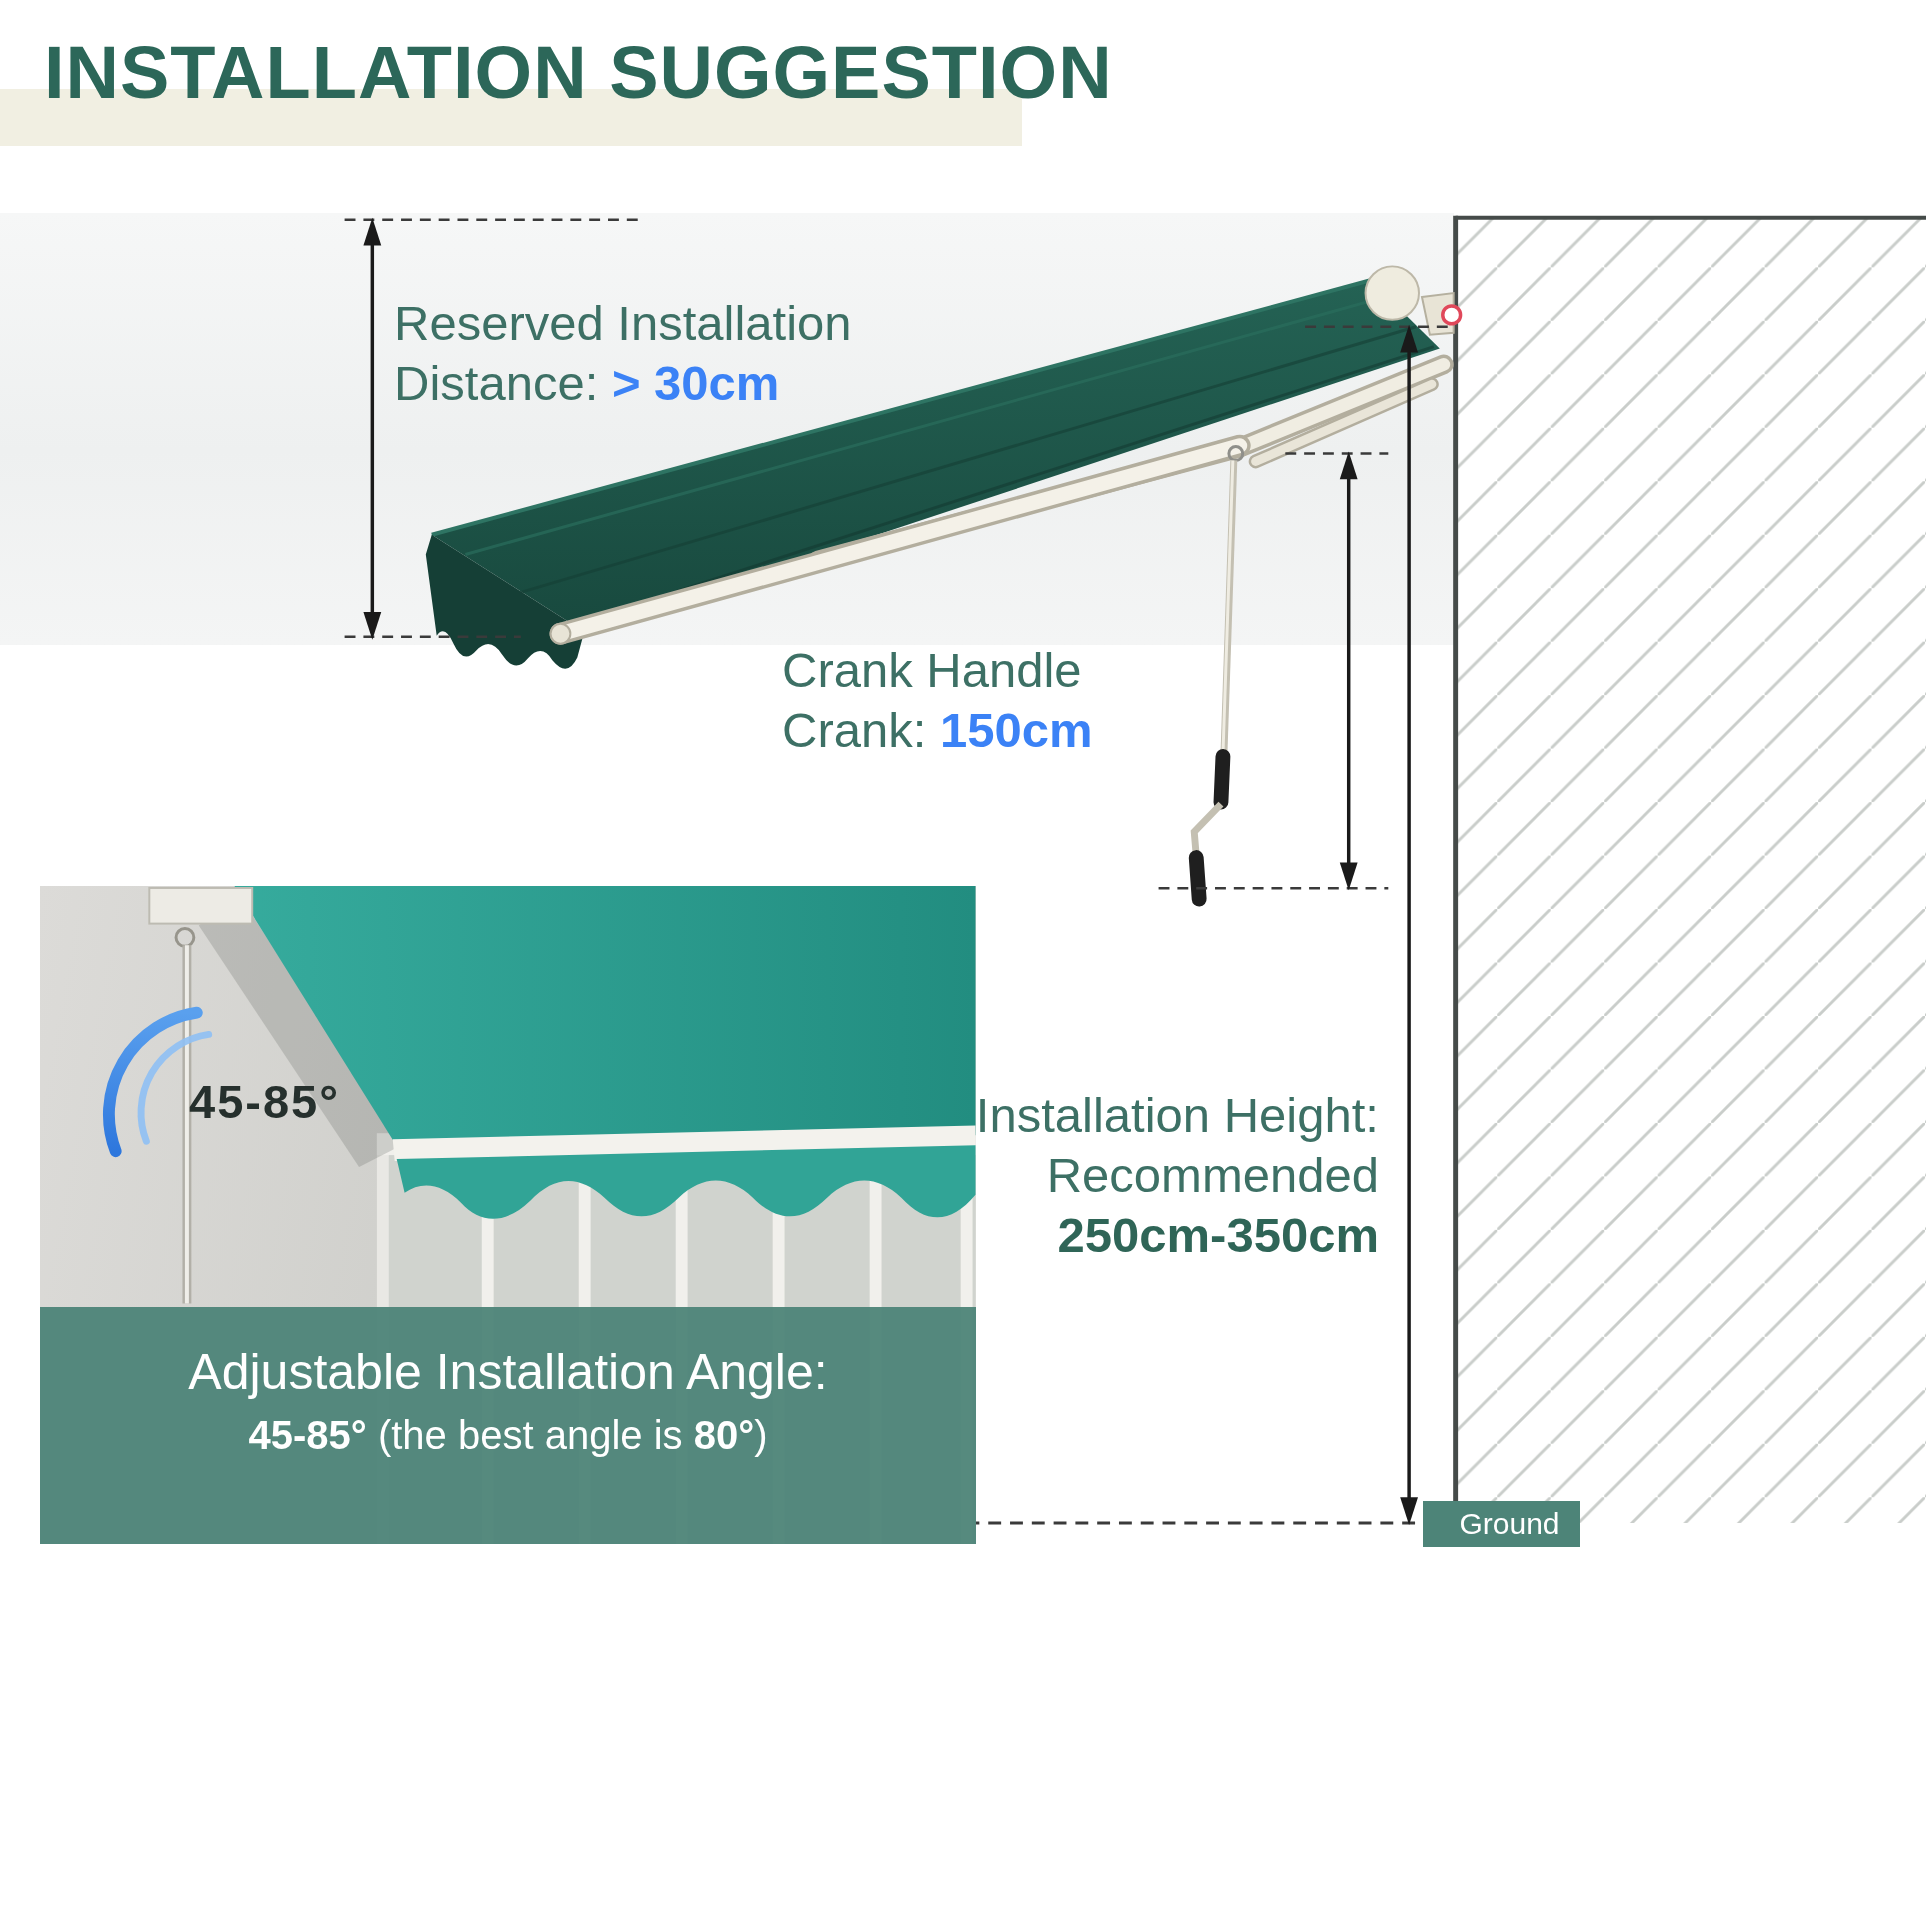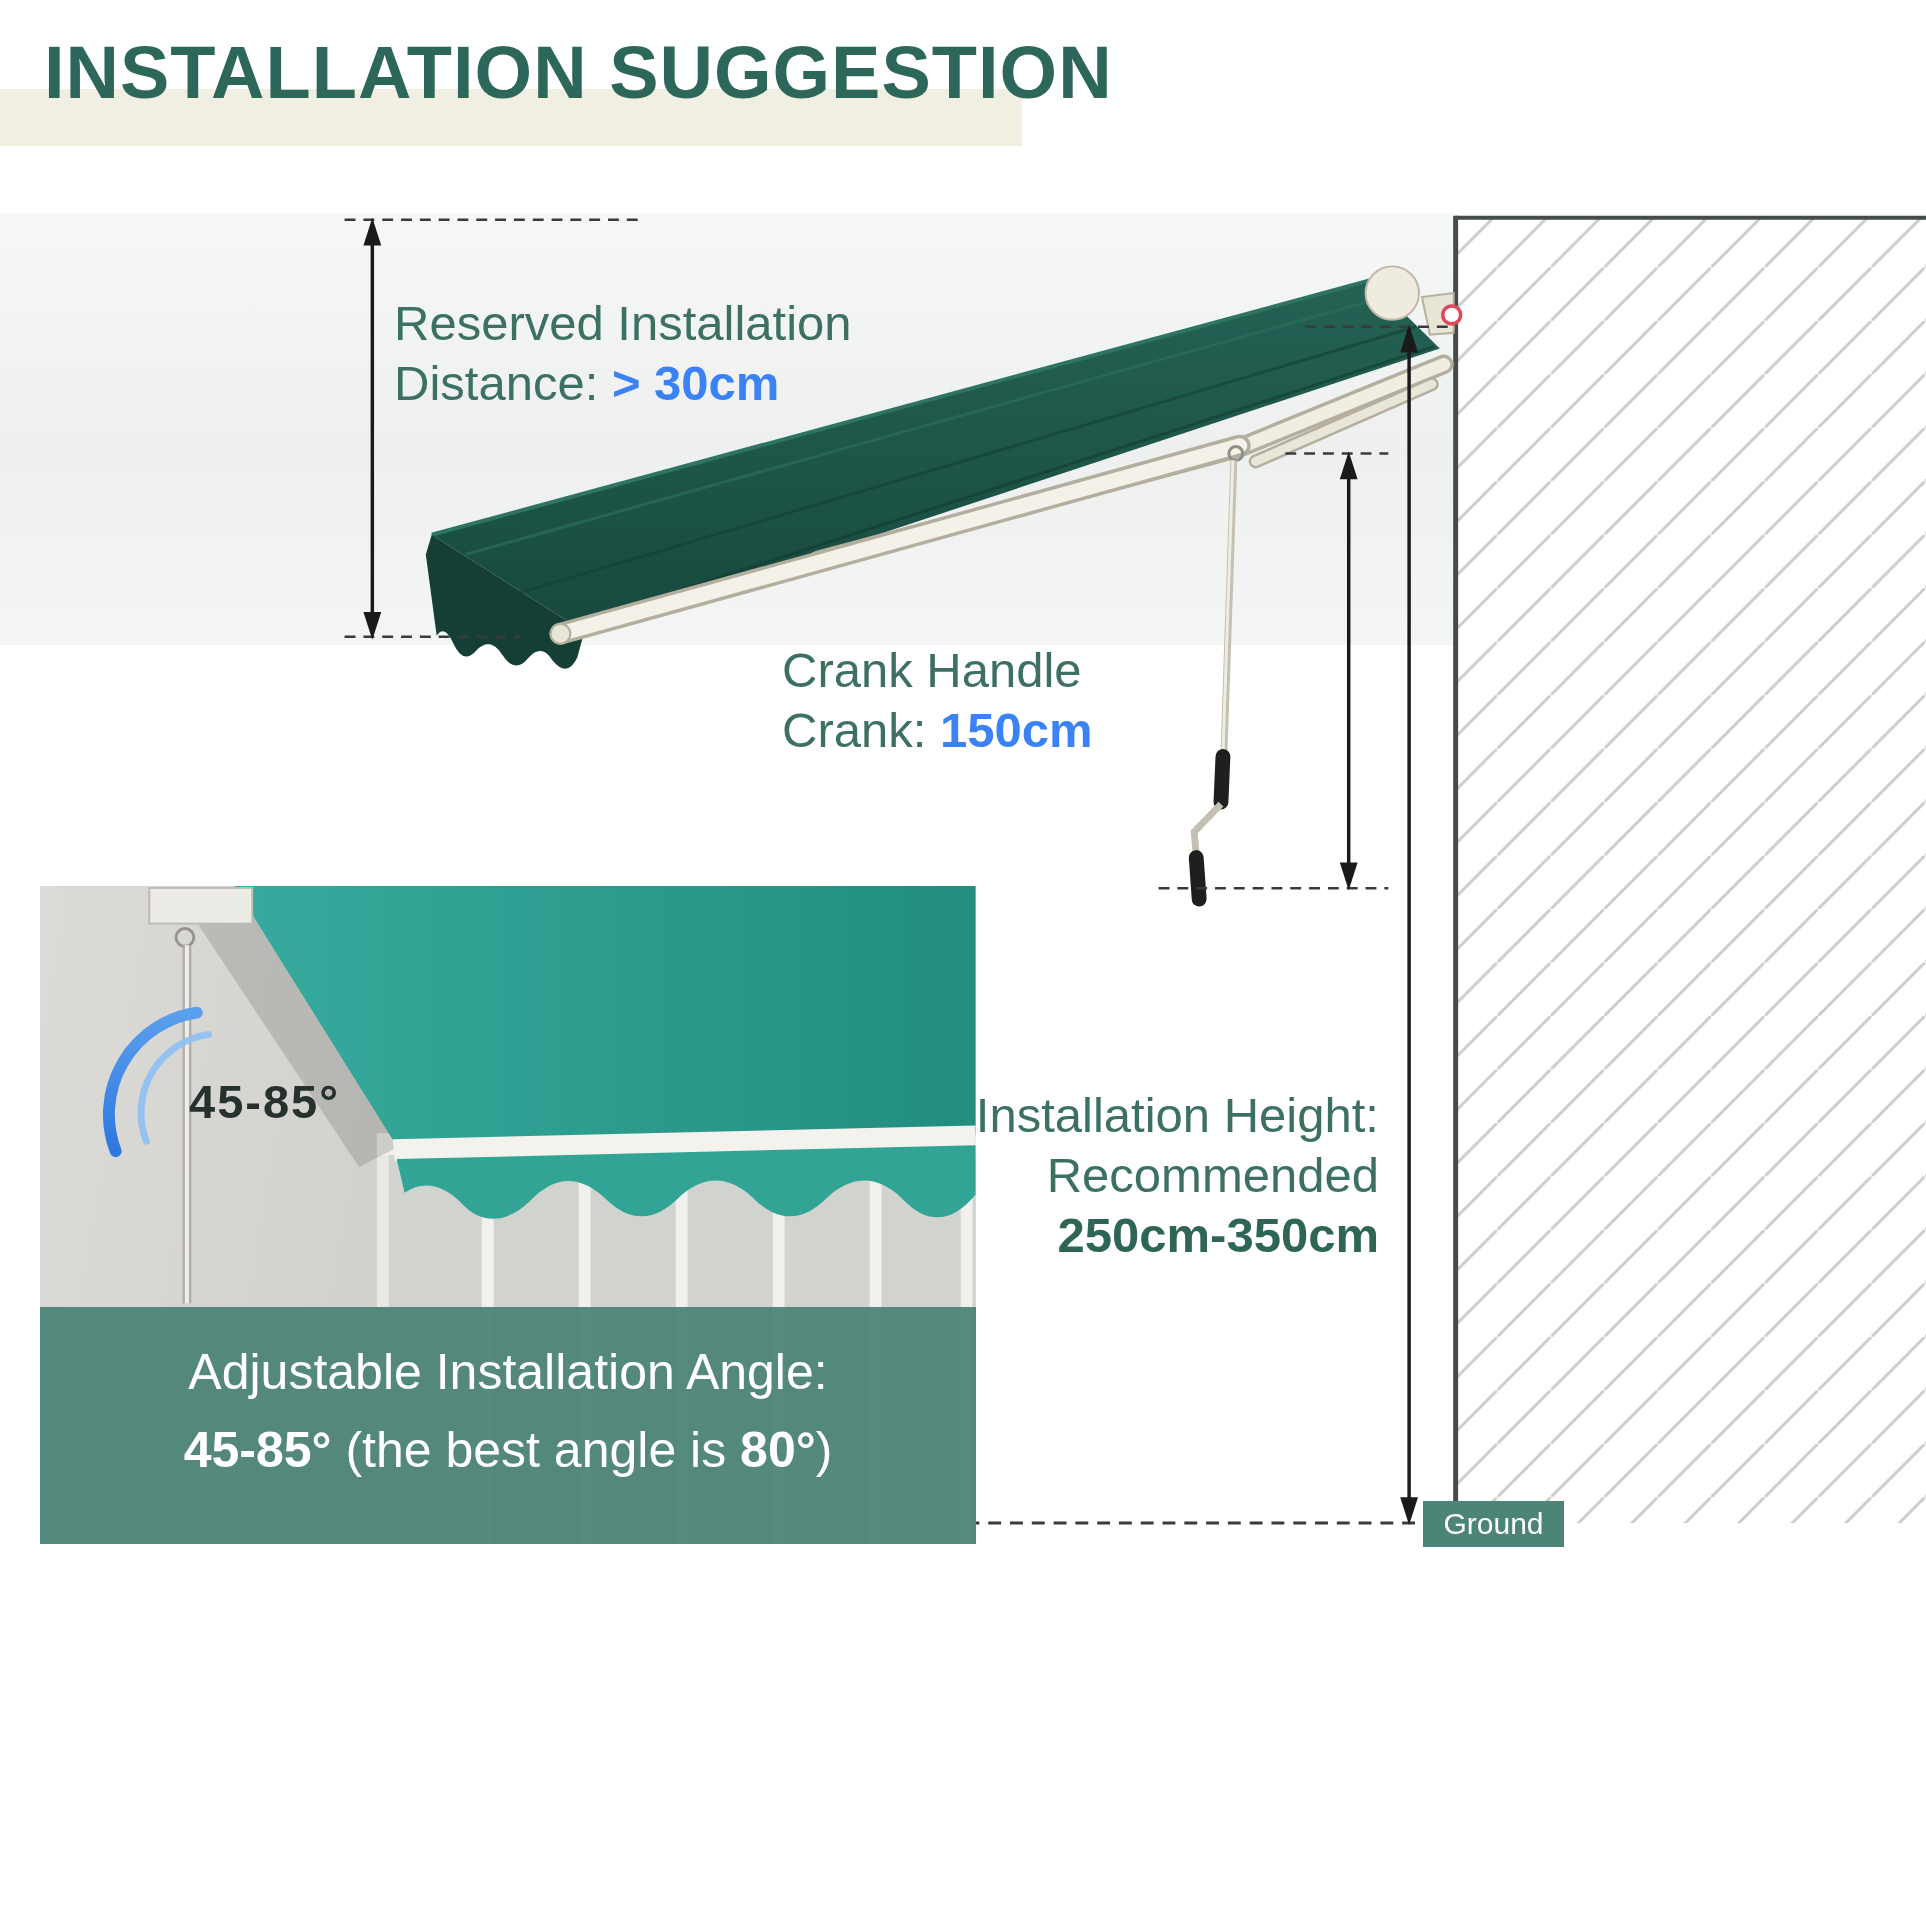--- a/index.html
+++ b/index.html
@@ -11,30 +11,30 @@
   .shade-band{position:absolute;left:0;top:213px;width:1454px;height:432px;z-index:0;
               background:linear-gradient(180deg,#f6f7f7 0%,#eef0f0 55%,#f4f5f5 100%);}
   .art{position:absolute;left:0;top:0;z-index:1;}
   .note{position:absolute;color:#3d7065;font-size:49px;line-height:60px;z-index:2;}
   .note b{font-weight:700;color:#3b82f6;}
   .note-reserved{left:394px;top:293px;}
   .note-crank{left:782px;top:640px;width:398px;text-align:left;}
   .note-height{left:941px;top:1085px;width:438px;text-align:right;}
   .note-height .bold-line{font-weight:700;color:#2f6557;}
   .ground-label{position:absolute;left:1423px;top:1501px;width:141px;height:46px;background:#4d8478;
-                color:#fff;font-size:30px;display:flex;align-items:center;justify-content:center;z-index:3;}
+                color:#fff;font-size:30px;display:flex;align-items:center;justify-content:center;z-index:3;padding-left:16px;}
   .inset{position:absolute;left:40px;top:886px;width:936px;height:658px;overflow:hidden;z-index:2;
          background:linear-gradient(100deg,#dcdbd8 0%,#cfcfcb 45%,#d7d6d2 100%);}
   .inset svg{position:absolute;left:0;top:0;}
   .angle-label{position:absolute;left:149px;top:188px;font-size:47px;font-weight:700;
                color:#26302d;letter-spacing:2px;z-index:2;}
   .inset-caption{position:absolute;left:0;top:421px;width:936px;height:238px;
                  background:rgba(77,132,120,0.95);z-index:3;color:#fff;text-align:center;}
   .cap-line1{margin-top:36px;font-size:50px;font-weight:400;}
-  .cap-line2{margin-top:20px;font-size:50px;font-weight:400;}
+  .cap-line2{margin-top:12px;font-size:40px;font-weight:400;}
   .cap-line2 b{font-weight:700;}
 </style>
 </head>
 <body>
 
 <div class="canvas">
 
   <div class="title-band"></div>
   <h1 class="page-title">INSTALLATION SUGGESTION</h1>
   <div class="shade-band"></div>

